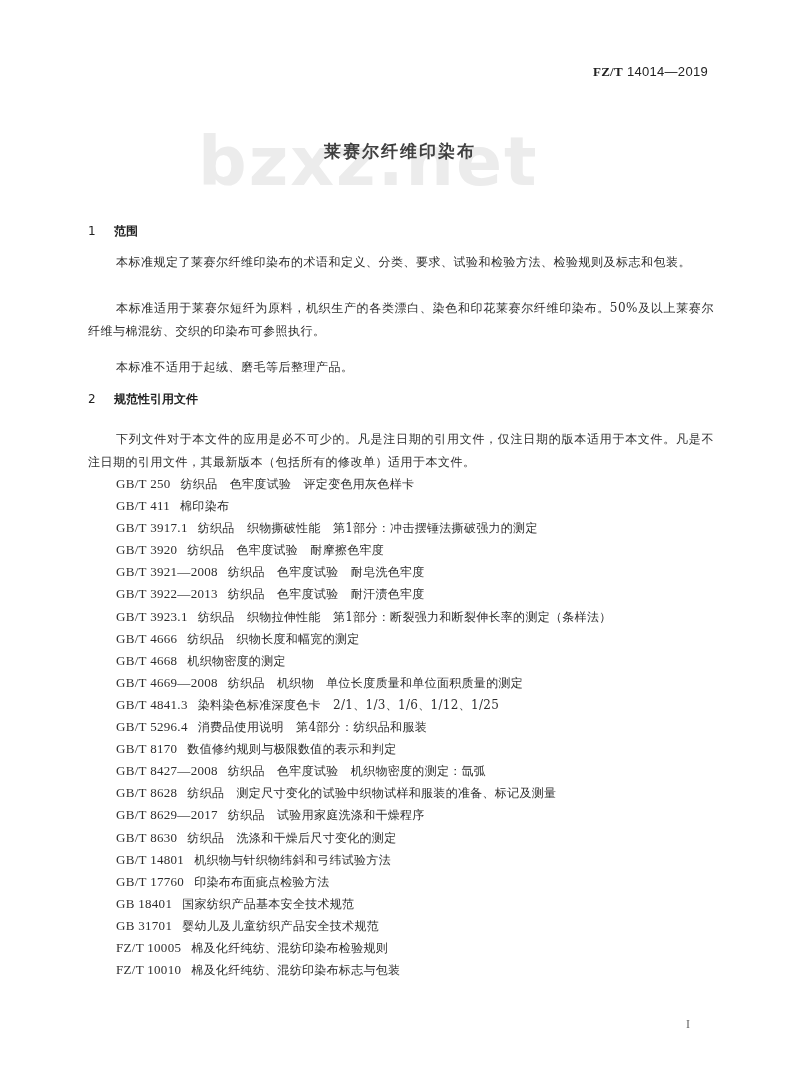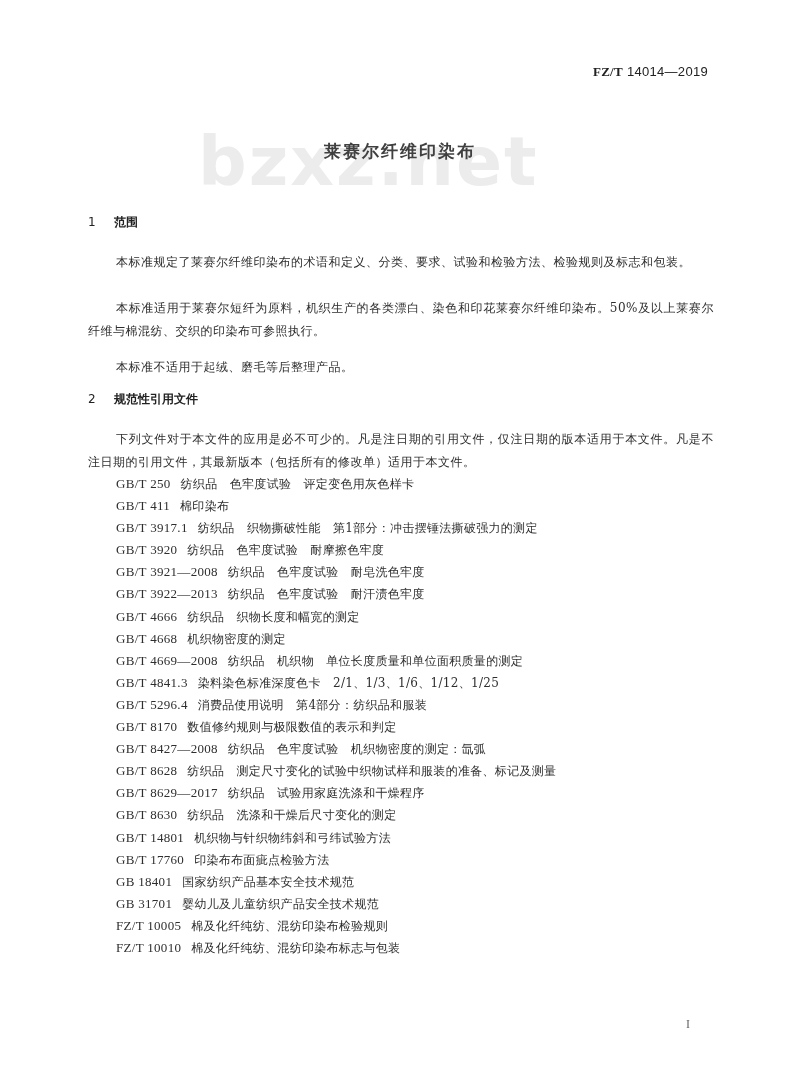--- a/index.html
+++ b/index.html
@@ -27,41 +27,42 @@
 
 <div class="std-code">
   <b>FZ/T</b>
   <span>14014—2019</span>
 </div>
 
 <div class="watermark">bzxz.net</div>
 
 <div class="title">莱赛尔纤维印染布</div>
 
-<div class="section" style="top:214px">
+<div class="section" style="top:223px">
   <span class="num">1</span><span>范围</span>
 </div>
 
 <div class="para" style="top:251px">本标准规定了莱赛尔纤维印染布的术语和定义、分类、要求、试验和检验方法、检验规则及标志和包装。</div>
 <div class="para" style="top:297px">本标准适用于莱赛尔短纤为原料，机织生产的各类漂白、染色和印花莱赛尔纤维印染布。50%及以上莱赛尔纤维与棉混纺、交织的印染布可参照执行。</div>
 <div class="para" style="top:356px">本标准不适用于起绒、磨毛等后整理产品。</div>
 
 <div class="section" style="top:391px">
   <span class="num">2</span><span>规范性引用文件</span>
 </div>
 
 <div class="para" style="top:428px">下列文件对于本文件的应用是必不可少的。凡是注日期的引用文件，仅注日期的版本适用于本文件。凡是不注日期的引用文件，其最新版本（包括所有的修改单）适用于本文件。</div>
 
 <div class="refs">
   <div class="ref"><span class="code">GB/T 250</span><span>纺织品　色牢度试验　评定变色用灰色样卡</span></div>
   <div class="ref"><span class="code">GB/T 411</span><span>棉印染布</span></div>
   <div class="ref"><span class="code">GB/T 3917.1</span><span>纺织品　织物撕破性能　第1部分：冲击摆锤法撕破强力的测定</span></div>
   <div class="ref"><span class="code">GB/T 3920</span><span>纺织品　色牢度试验　耐摩擦色牢度</span></div>
   <div class="ref"><span class="code">GB/T 3921—2008</span><span>纺织品　色牢度试验　耐皂洗色牢度</span></div>
   <div class="ref"><span class="code">GB/T 3922—2013</span><span>纺织品　色牢度试验　耐汗渍色牢度</span></div>
+  <div class="ref"><span class="code">GB/T 3923.1</span><span>纺织品　织物拉伸性能　第1部分：断裂强力和断裂伸长率的测定（条样法）</span></div>
   <div class="ref"><span class="code">GB/T 4666</span><span>纺织品　织物长度和幅宽的测定</span></div>
   <div class="ref"><span class="code">GB/T 4668</span><span>机织物密度的测定</span></div>
   <div class="ref"><span class="code">GB/T 4669—2008</span><span>纺织品　机织物　单位长度质量和单位面积质量的测定</span></div>
   <div class="ref"><span class="code">GB/T 4841.3</span><span>染料染色标准深度色卡　2/1、1/3、1/6、1/12、1/25</span></div>
   <div class="ref"><span class="code">GB/T 5296.4</span><span>消费品使用说明　第4部分：纺织品和服装</span></div>
   <div class="ref"><span class="code">GB/T 8170</span><span>数值修约规则与极限数值的表示和判定</span></div>
   <div class="ref"><span class="code">GB/T 8427—2008</span><span>纺织品　色牢度试验　机织物密度的测定：氙弧</span></div>
   <div class="ref"><span class="code">GB/T 8628</span><span>纺织品　测定尺寸变化的试验中织物试样和服装的准备、标记及测量</span></div>
   <div class="ref"><span class="code">GB/T 8629—2017</span><span>纺织品　试验用家庭洗涤和干燥程序</span></div>
   <div class="ref"><span class="code">GB/T 8630</span><span>纺织品　洗涤和干燥后尺寸变化的测定</span></div>

